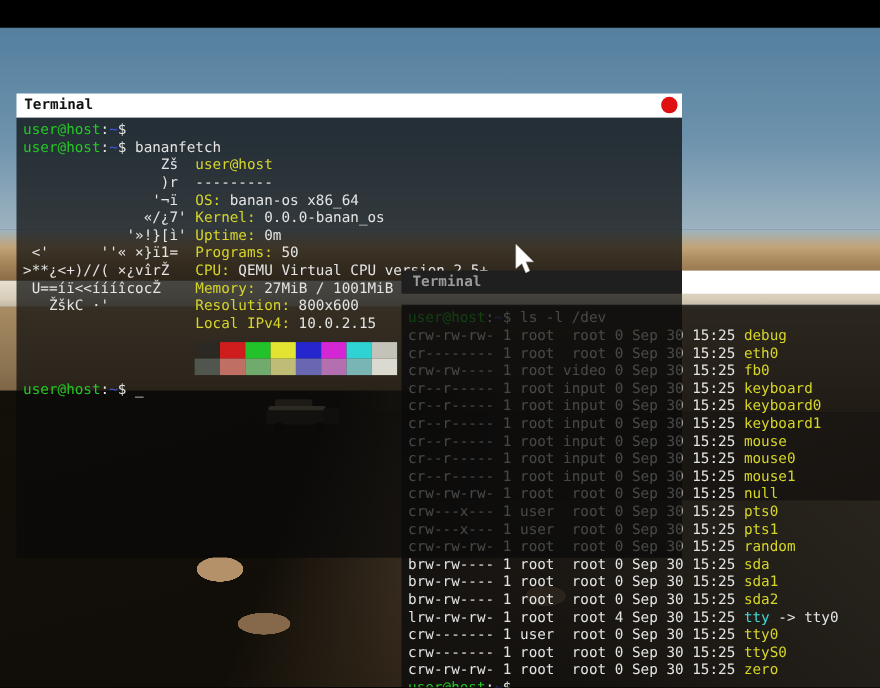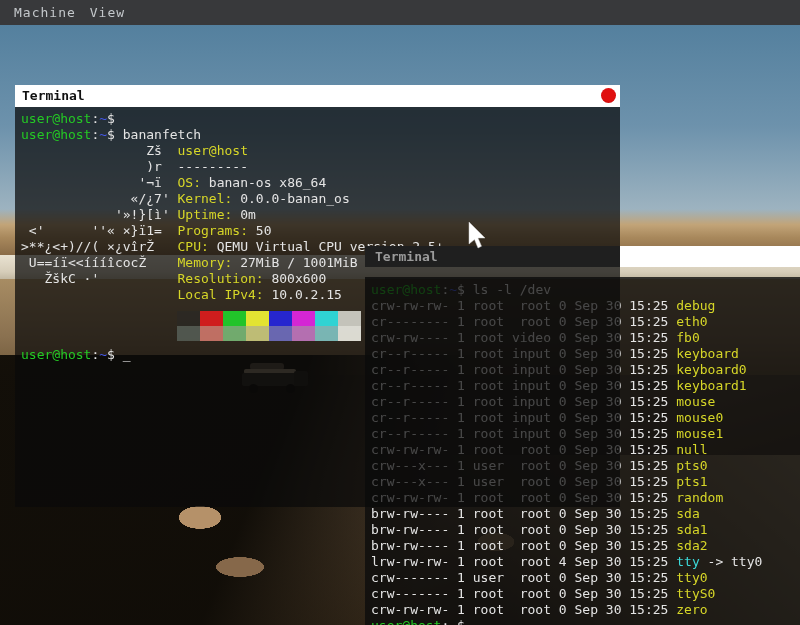--- a/index.html
+++ b/index.html
@@ -67,24 +67,20 @@
   #win2-titlebar .seg-light{flex:1;height:21px;background:#ffffff;}
 
   
   #mouse{position:absolute;left:468px;top:222px;width:22px;height:30px;pointer-events:none;}
 </style>
 </head>
 <body>
 
 <div id="screen">
 
-  <div id="menubar">
-      <span class="menu-item">Machine</span>
-      <span class="menu-item">View</span>
-    </div>
 
   <div id="desktop">
     <div class="sky"></div>
     <div class="hills"></div>
     <div class="chalk"></div>
     <div class="mid"></div>
     <div class="fore"></div>
     <div class="slope"></div>
     <div class="glow"></div>
     <div class="rocks"></div>

